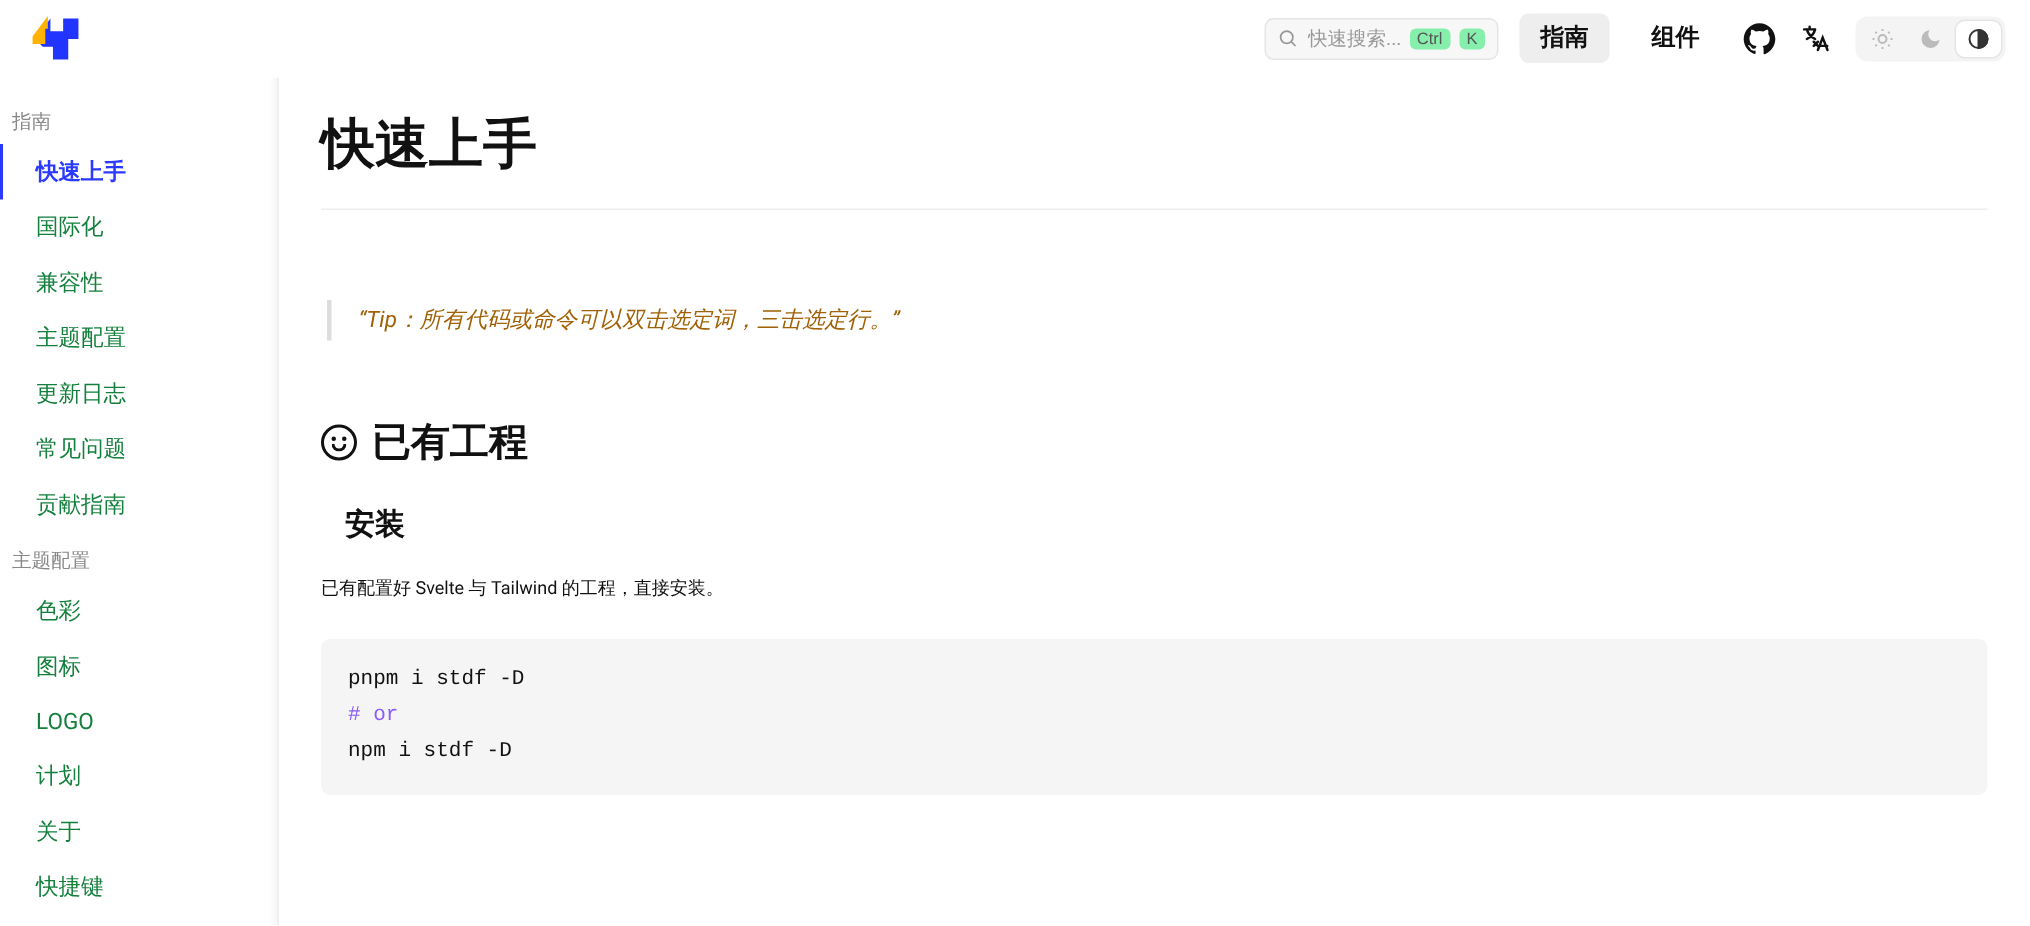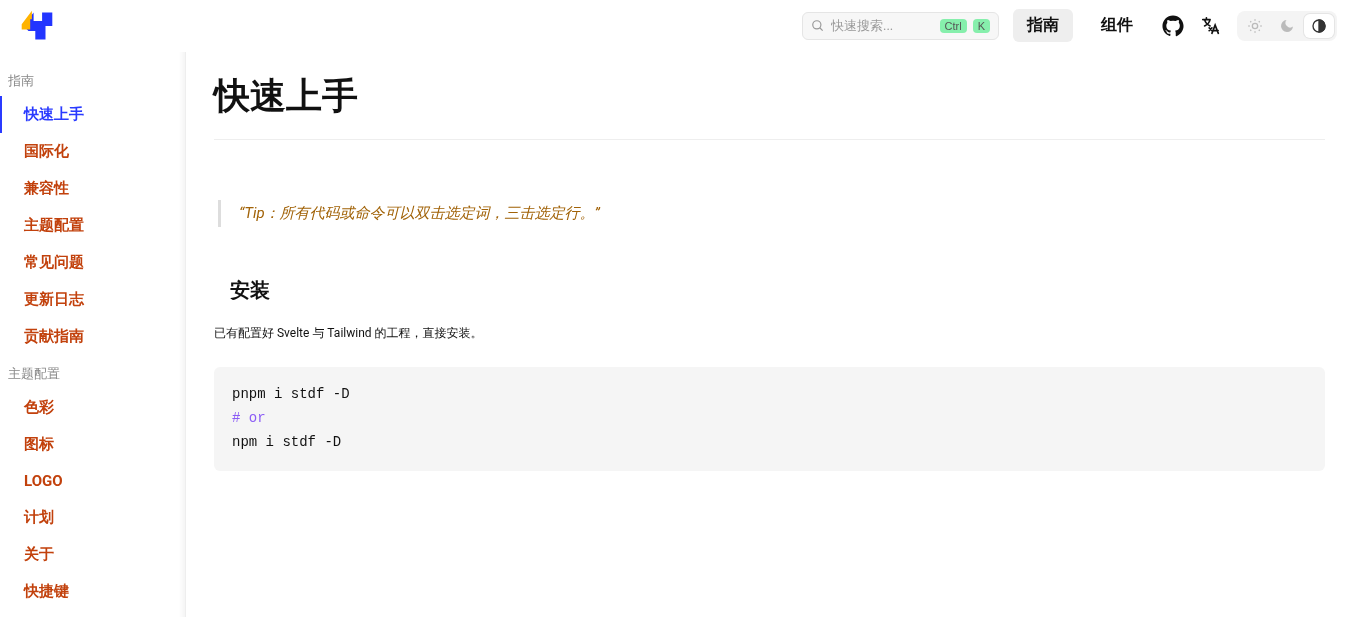--- a/index.html
+++ b/index.html
@@ -1,34 +1,34 @@
 <!DOCTYPE html>
 <html><head>
 <meta charset="utf-8">
 <style>
 * { margin: 0; padding: 0; box-sizing: border-box; }
 body { font-family: -apple-system, BlinkMacSystemFont, "Segoe UI", Roboto, "Helvetica Neue", Arial, sans-serif; width: 1353px; height: 617px; overflow: hidden; background: #fff; color: #111; }
 .header { height: 52px; display: flex; align-items: center; justify-content: space-between; padding: 0 16px; border-bottom: 1px solid transparent; }
 .logo { display: flex; align-items: center; }
 .logo svg { width: 42px; height: 34px; }
 .header-right { display: flex; align-items: center; gap: 14px; }
-.search-box { display: flex; align-items: center; background: #f7f7f7; border: 1px solid #e5e5e5; border-radius: 6px; padding: 4px 8px; gap: 6px; font-size: 13px; color: #999; width: 197px; }
+.search-box { display: flex; align-items: center; background: #f7f7f7; border: 1px solid #e5e5e5; border-radius: 6px; padding: 4px 8px; gap: 6px; font-size: 13px; color: #999; width: 156px; }
 .search-box .placeholder { flex: 1; white-space: nowrap; overflow: hidden; }
 .kbd { background: #86efac; border-radius: 4px; padding: 1px 5px; font-size: 11px; color: #555; font-family: Liberation Sans, sans-serif; }
 .nav-btn { font-size: 16px; font-weight: 700; padding: 6px 14px; border-radius: 6px; cursor: pointer; }
 .nav-btn.active { background: #eeeeee; }
 .icon-btn { width: 24px; height: 24px; display: flex; align-items: center; justify-content: center; cursor: pointer; }
 .theme-switcher { display: flex; align-items: center; background: #f4f4f4; border-radius: 8px; padding: 3px; gap: 2px; }
 .theme-opt { width: 30px; height: 24px; display: flex; align-items: center; justify-content: center; border-radius: 6px; cursor: pointer; color: #bbb; }
 .theme-opt.selected { background: #fff; color: #333; box-shadow: 0 0 0 1px #e5e5e5; }
 .body-wrap { display: flex; height: calc(617px - 52px); }
 .sidebar { width: 186px; border-right: 1px solid #eee; overflow-y: auto; padding: 10px 0 20px 0; position: relative; }
 .sidebar::after { content: ""; position: absolute; right: 0; top: 0; bottom: 0; width: 6px; background: linear-gradient(to left, rgba(0,0,0,0.04), transparent); }
 .side-group { font-size: 13px; color: #888; padding: 10px 8px 6px 8px; }
-.side-item { font-size: 15px; color: #c2410c; padding: 9px 8px 9px 22px; cursor: pointer; border-left: 2px solid transparent; font-weight: bold; }
+.side-item { font-size: 15px; color: #15803d; padding: 9px 8px 9px 22px; cursor: pointer; border-left: 2px solid transparent; }
 .side-item.active { color: #2a3bff; font-weight: 700; border-left: 2px solid #2a3bff; }
 .main { flex: 1; overflow-y: auto; padding: 20px 28px 40px 28px; }
 .page-title { font-size: 36px; font-weight: 800; padding-bottom: 18px; border-bottom: 1px solid #eee; margin-bottom: 60px; }
 .quote { border-left: 3px solid #ddd; padding: 4px 0 4px 18px; margin: 0 0 50px 4px; color: #a16207; font-style: italic; font-size: 15px; }
 .h2 { font-size: 26px; font-weight: 800; margin: 0 0 24px 0; display: flex; align-items: center; gap: 10px; }
 .h3 { font-size: 20px; font-weight: 800; margin: 0 0 20px 16px; }
 .para { font-size: 12px; margin: 0 0 24px 0; line-height: 1.6; }
 .code-block { background: #f5f5f5; border-radius: 6px; padding: 16px 18px; font-family: "SFMono-Regular", Consolas, "Liberation Mono", Menlo, monospace; font-size: 14px; line-height: 1.7; margin-bottom: 40px; white-space: pre; overflow-x: auto; }
 .code-block .comment { color: #8b5cf6; }
 .smile-icon { width: 24px; height: 24px; border: 2px solid #111; border-radius: 50%; display: inline-flex; align-items: center; justify-content: center; position: relative; flex-shrink: 0; }
@@ -99,35 +99,41 @@
   </div>
 </div>
 
 <div class="body-wrap">
   <div class="sidebar">
     <div class="side-group">指南</div>
     <div class="side-item active">快速上手</div>
     <div class="side-item">国际化</div>
     <div class="side-item">兼容性</div>
     <div class="side-item">主题配置</div>
+    <div class="side-item">更新日志</div>
     <div class="side-item">常见问题</div>
-    <div class="side-item">更新日志</div>
     <div class="side-item">贡献指南</div>
     <div class="side-group">主题配置</div>
     <div class="side-item">色彩</div>
     <div class="side-item">图标</div>
     <div class="side-item">LOGO</div>
     <div class="side-item">计划</div>
     <div class="side-item">关于</div>
     <div class="side-item">快捷键</div>
   </div>
 
   <div class="main">
     <h1 class="page-title">快速上手</h1>
     <div class="quote">“Tip：所有代码或命令可以双击选定词，三击选定行。”</div>
+    <h2 class="h2">
+      <span class="smile-icon">
+          <span class="mouth"></span>
+        </span>
+      <span>已有工程</span>
+    </h2>
     <h3 class="h3">安装</h3>
     <p class="para">已有配置好 Svelte 与 Tailwind 的工程，直接安装。</p>
     <div class="code-block"><span>pnpm i stdf -D</span>
 <span class="comment"># or</span>
 <span>npm i stdf -D</span></div>
 
   </div>
 </div>
 
 </body></html>

